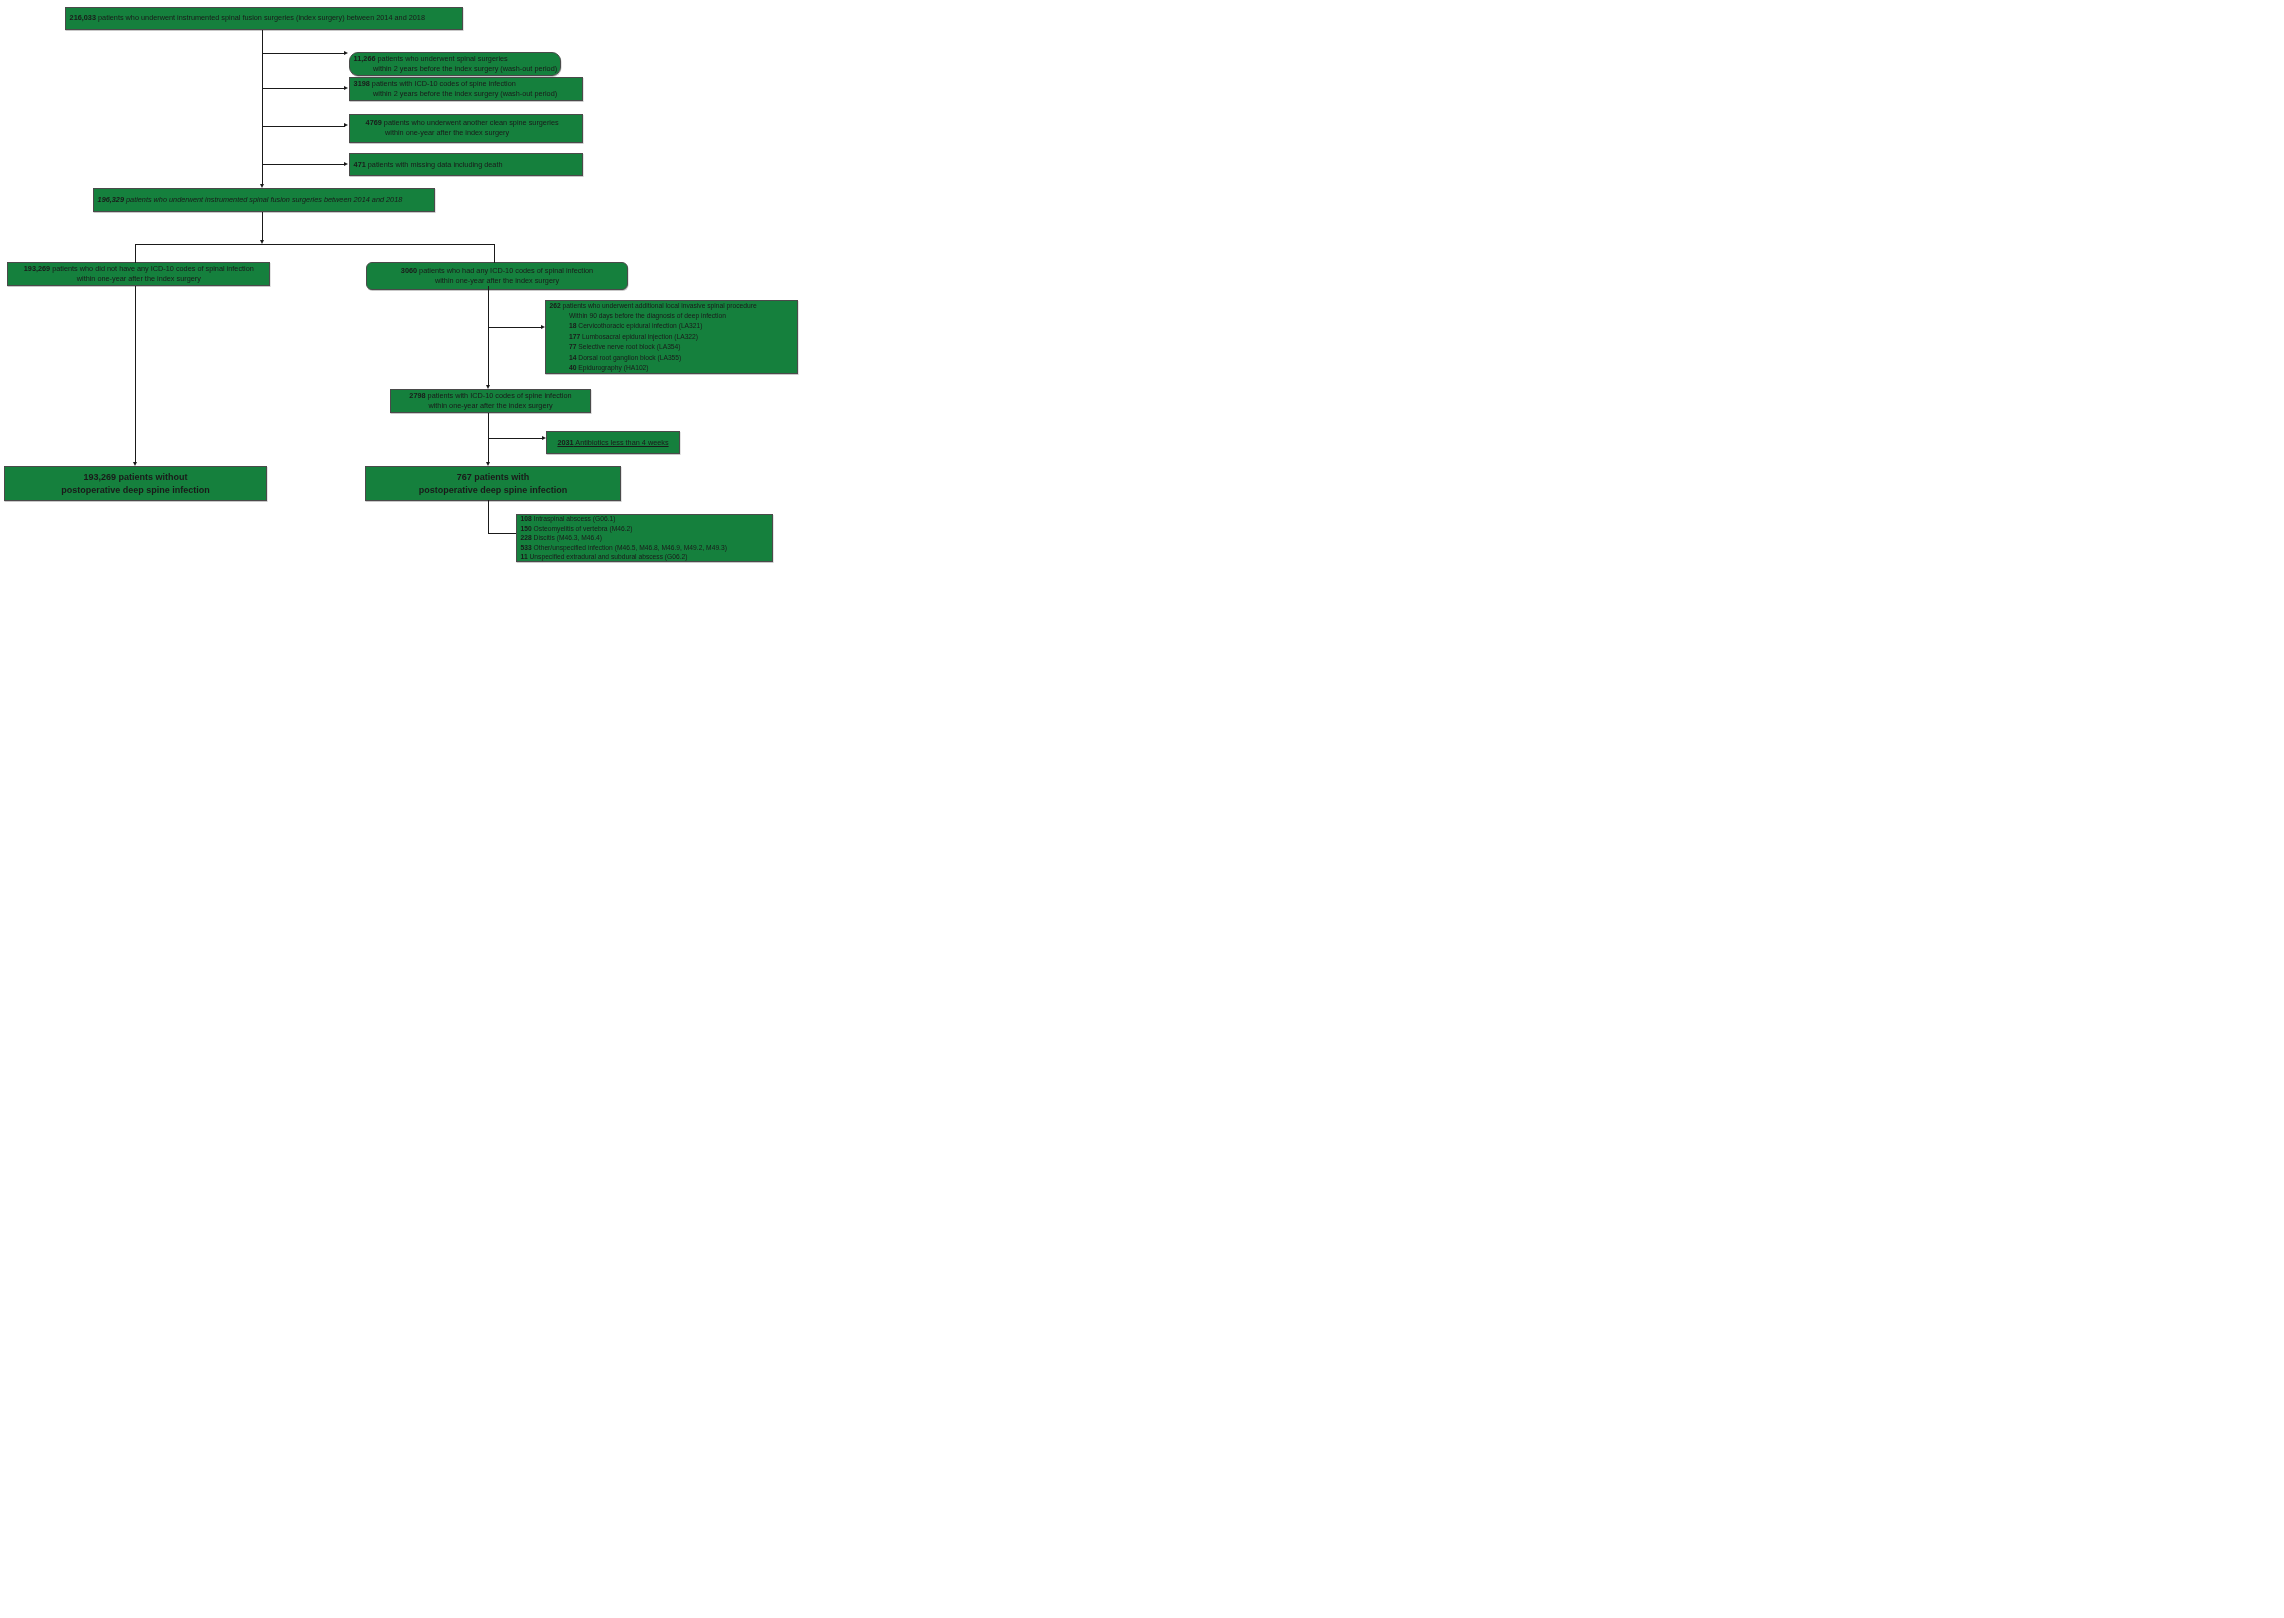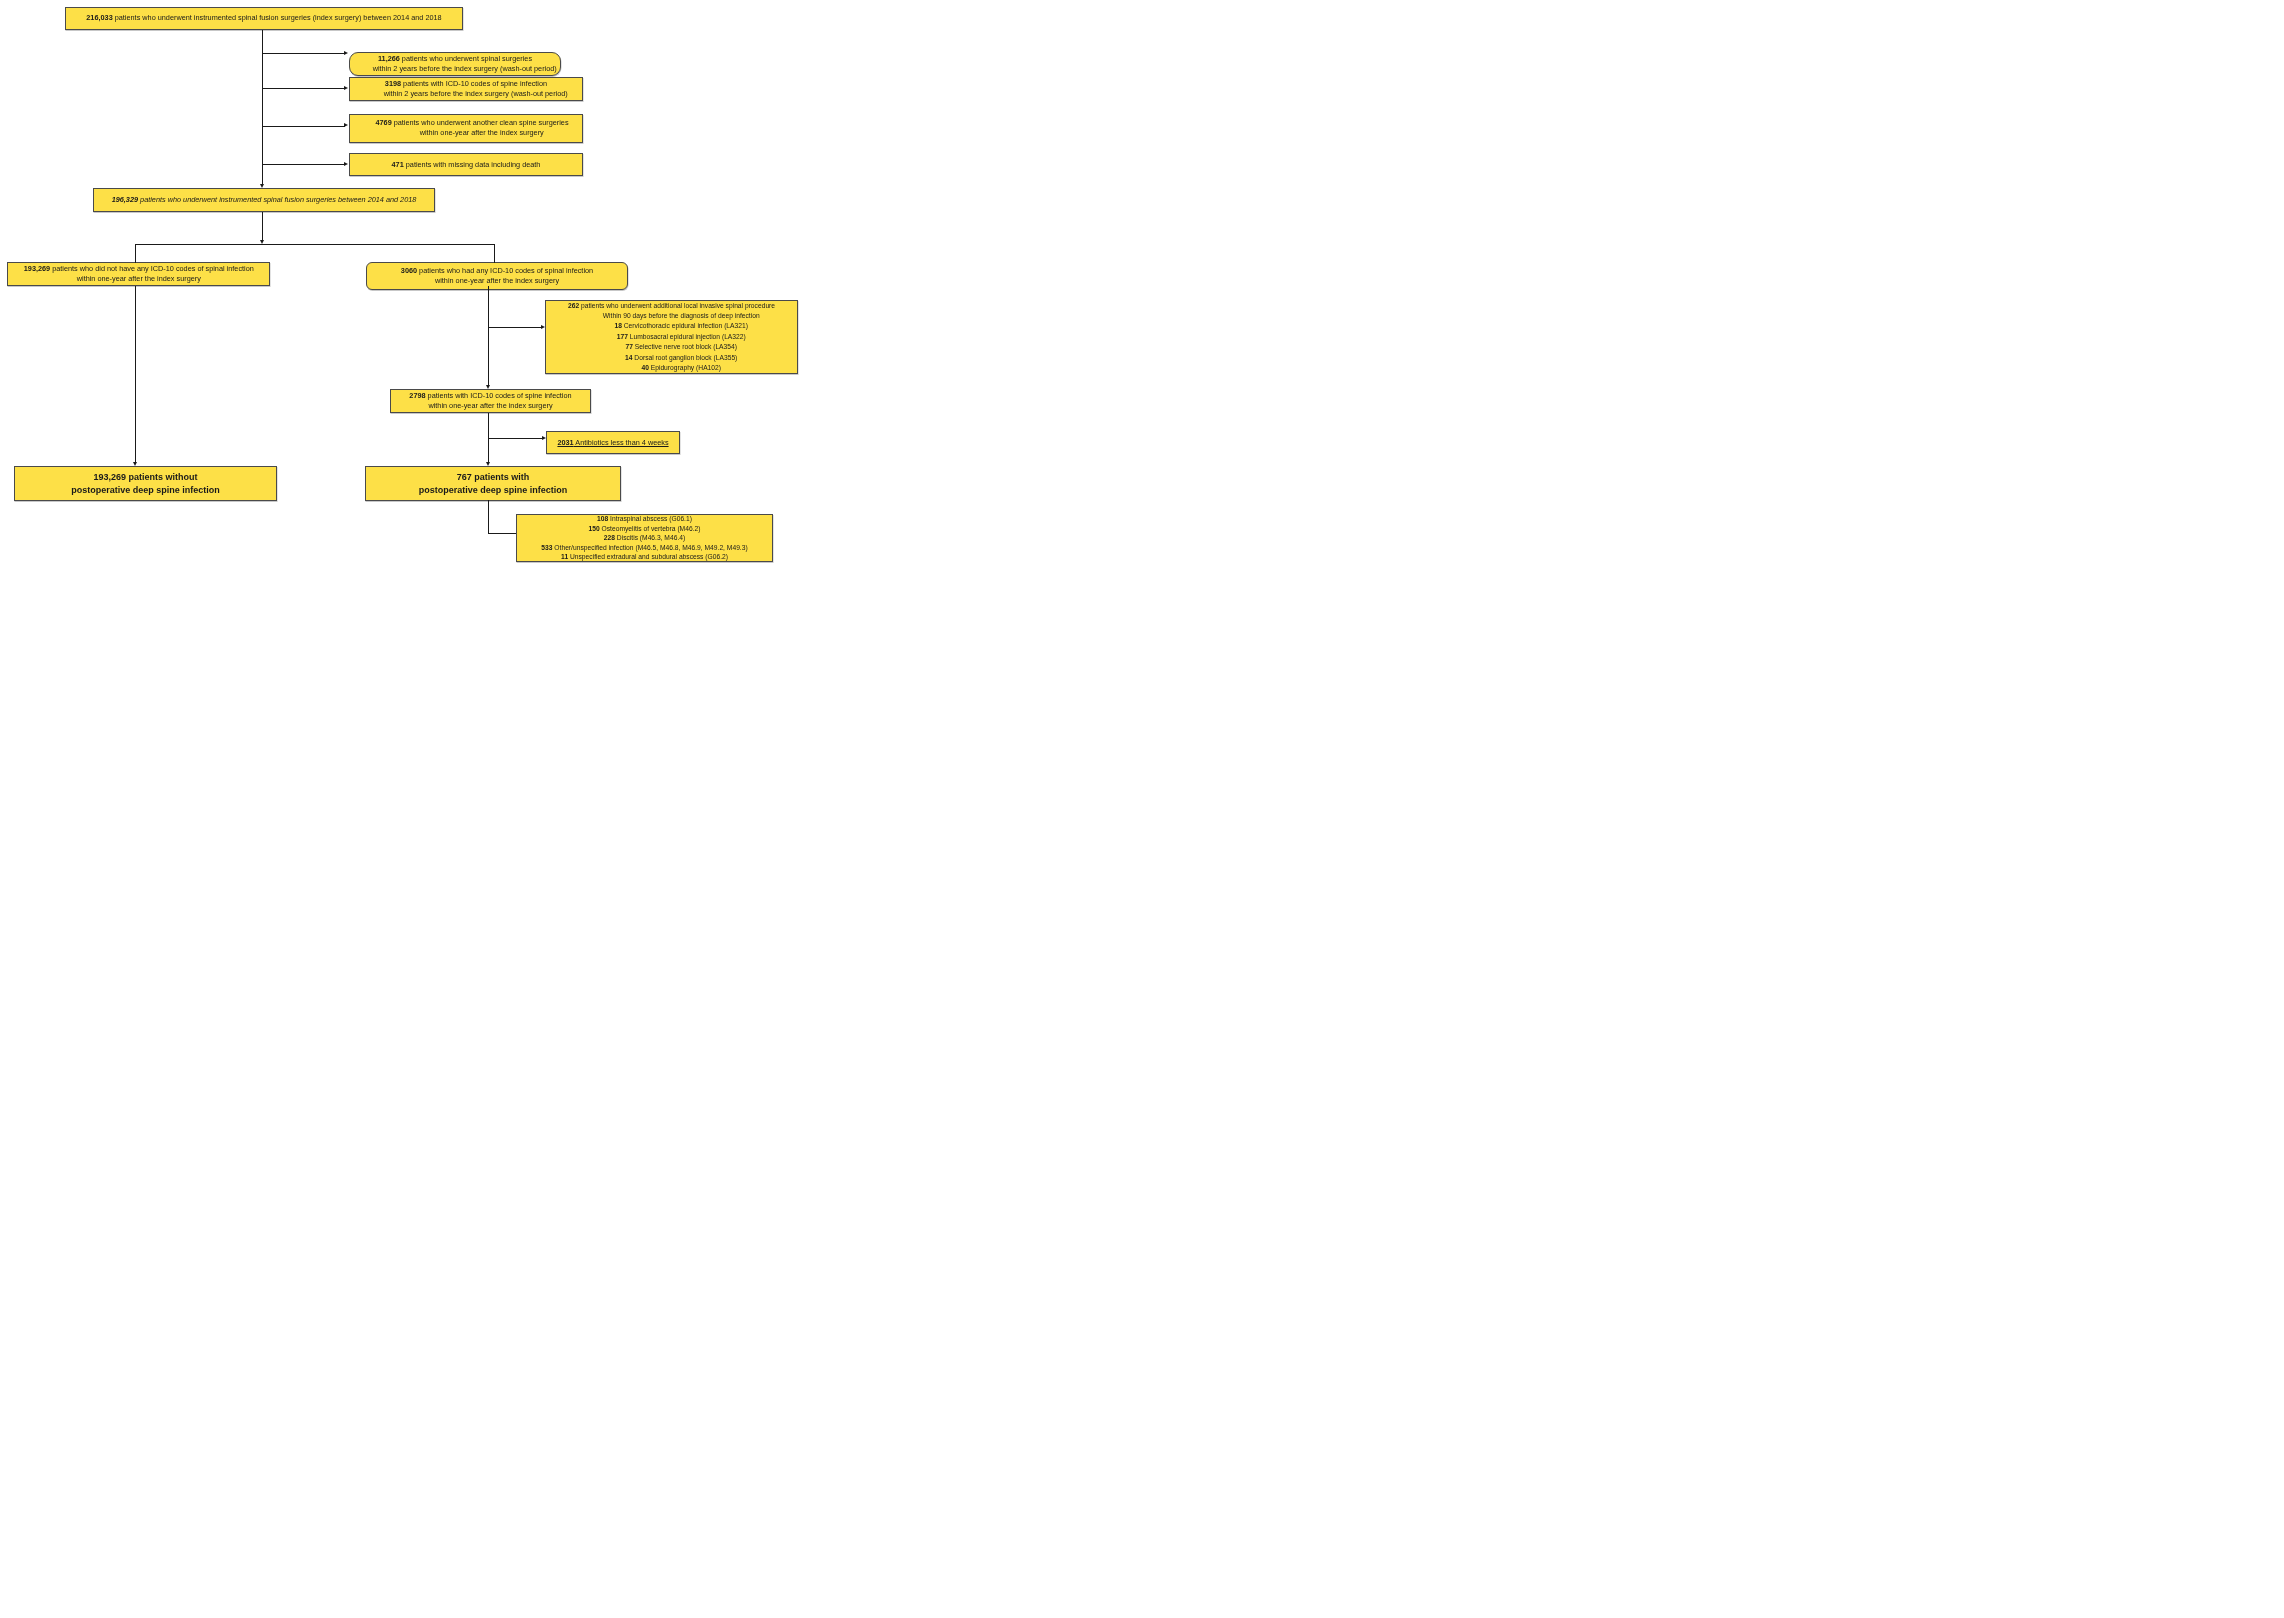--- a/index.html
+++ b/index.html
@@ -1,24 +1,24 @@
 <!DOCTYPE html>
 <html style="font-size:8.3px"><head>
 <meta charset="utf-8">
 <style>
   html,body{margin:0;padding:0;background:#ffffff;}
   #canvas{
     position:relative;width:799px;height:566px;background:#ffffff;
     font-family:"Liberation Sans",sans-serif;color:#1a1a1a;overflow:hidden;
   }
   .box{
-    position:absolute;box-sizing:border-box;background:#fde047;
+    position:absolute;box-sizing:border-box;background:#15803d;
     border:0.8px solid #4a4a4a;
     box-shadow:0.5px 1px 0 rgba(130,130,130,.45);
-    display:flex;flex-direction:column;justify-content:center;align-items:center;
+    display:flex;flex-direction:column;justify-content:center;
   }
   .box .ln{font-size:7.3px;line-height:10px;padding:0 3.6px;white-space:nowrap;}
   .box .ln b{font-weight:bold;}
   .center .ln{text-align:center;}
   .idt{padding-left:23px !important;}
   .final .ln{font-size:9px;line-height:13px;font-weight:bold;text-align:center;}
   .small .ln{font-size:6.7px;line-height:10.4px;}
   .detail .ln{font-size:6.7px;line-height:9.4px;}
   .vline,.hline{position:absolute;background:#1a1a1a;}
   .vline{width:1px;}
@@ -84,21 +84,21 @@
 
   <div class="box center" style="left:390px;top:389px;width:201px;height:24px;">
     <div class="ln"><b>2798</b><span> patients with ICD-10 codes of spine infection</span></div>
     <div class="ln"><b></b><span>within one-year after the index surgery</span></div>
   </div>
 
   <div class="box center" style="left:546px;top:431px;width:134px;height:23px;text-decoration:underline;">
     <div class="ln"><b>2031</b><span> Antibiotics less than 4 weeks</span></div>
   </div>
 
-  <div class="box final" style="left:14px;top:466px;width:263px;height:35px;">
+  <div class="box final" style="left:4px;top:466px;width:263px;height:35px;">
     <div class="ln"><b></b><span>193,269 patients without</span></div>
     <div class="ln"><b></b><span>postoperative deep spine infection</span></div>
   </div>
 
   <div class="box final" style="left:365px;top:466px;width:256px;height:35px;">
     <div class="ln"><b></b><span>767 patients with</span></div>
     <div class="ln"><b></b><span>postoperative deep spine infection</span></div>
   </div>
 
   <div class="box detail" style="left:516px;top:514px;width:257px;height:48px;">

